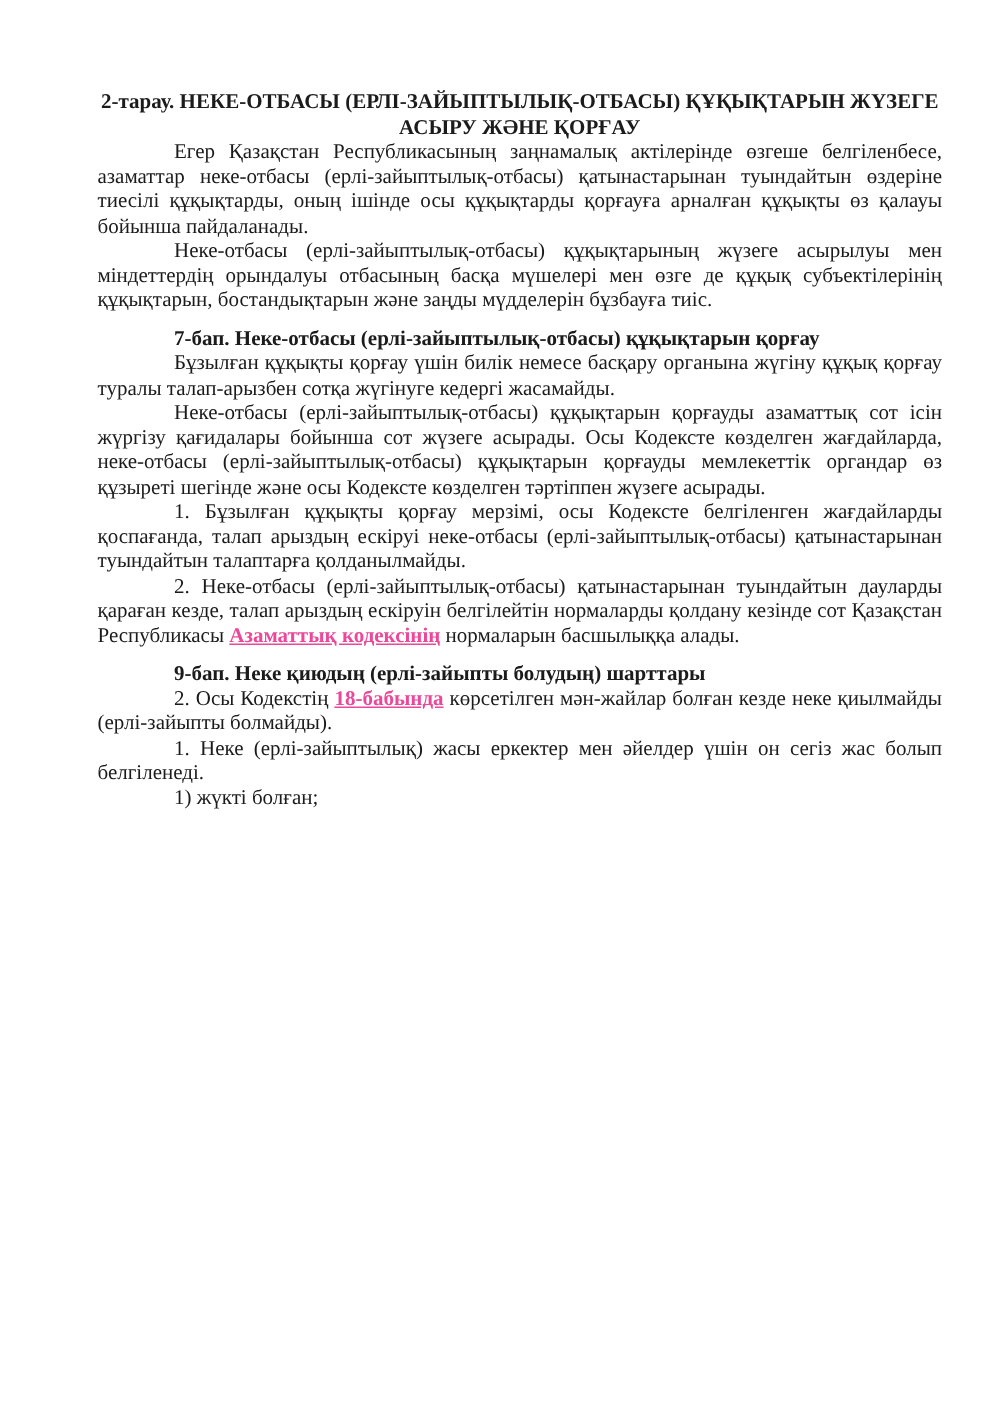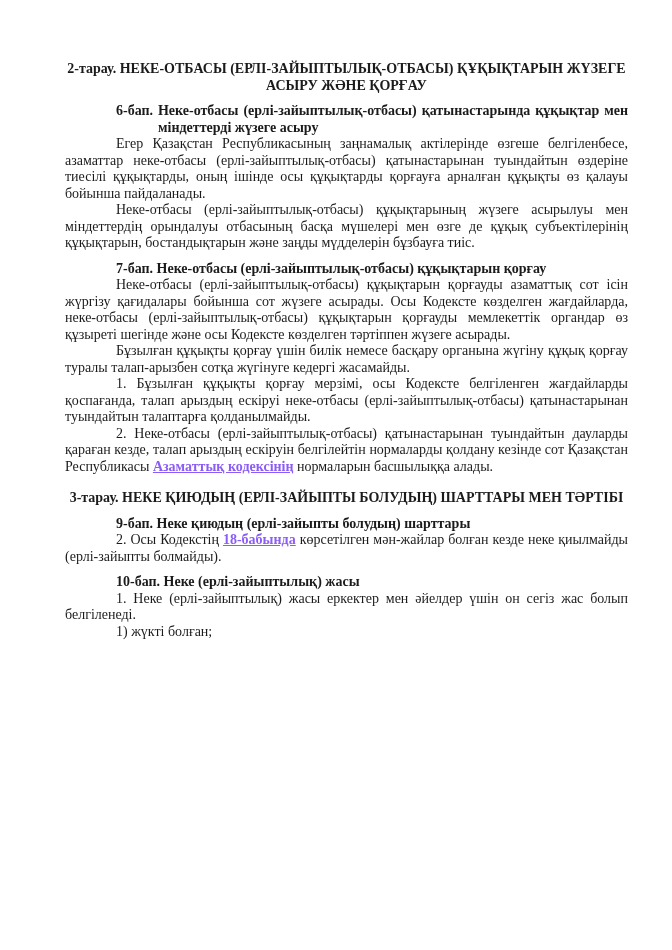--- a/index.html
+++ b/index.html
@@ -38,47 +38,44 @@
     text-align: justify;
     padding-left: 93px;
     text-indent: -42px;
   }
   .para {
     margin: 0;
     text-align: justify;
     text-indent: 51px;
   }
   .doc-link {
-    color: #8b5cf6;
+    color: #ec4899;
     font-weight: bold;
     text-decoration: underline;
     cursor: pointer;
   }
 </style>
 </head>
 <body>
 
 <div class="page">
 
   <p class="center-title">2-тарау. НЕКЕ-ОТБАСЫ (ЕРЛІ-ЗАЙЫПТЫЛЫҚ-ОТБАСЫ) ҚҰҚЫҚТАРЫН ЖҮЗЕГЕ АСЫРУ ЖӘНЕ ҚОРҒАУ</p>
 
-  <p class="article-heading">6-бап. Неке-отбасы (ерлі-зайыптылық-отбасы) қатынастарында құқықтар мен міндеттерді жүзеге асыру</p>
   <p class="para">Егер Қазақстан Республикасының заңнамалық актілерінде өзгеше белгіленбесе, азаматтар неке-отбасы (ерлі-зайыптылық-отбасы) қатынастарынан туындайтын өздеріне тиесілі құқықтарды, оның ішінде осы құқықтарды қорғауға арналған құқықты өз қалауы бойынша пайдаланады.</p>
   <p class="para">Неке-отбасы (ерлі-зайыптылық-отбасы) құқықтарының жүзеге асырылуы мен міндеттердің орындалуы отбасының басқа мүшелері мен өзге де құқық субъектілерінің құқықтарын, бостандықтарын және заңды мүдделерін бұзбауға тиіс.</p>
 
   <p class="article-heading">7-бап. Неке-отбасы (ерлі-зайыптылық-отбасы) құқықтарын қорғау</p>
+  <p class="para">Бұзылған құқықты қорғау үшін билік немесе басқару органына жүгіну құқық қорғау туралы талап-арызбен сотқа жүгінуге кедергі жасамайды.</p>
   <p class="para">Неке-отбасы (ерлі-зайыптылық-отбасы) құқықтарын қорғауды азаматтық сот ісін жүргізу қағидалары бойынша сот жүзеге асырады. Осы Кодексте көзделген жағдайларда, неке-отбасы (ерлі-зайыптылық-отбасы) құқықтарын қорғауды мемлекеттік органдар өз құзыреті шегінде және осы Кодексте көзделген тәртіппен жүзеге асырады.</p>
-  <p class="para">Бұзылған құқықты қорғау үшін билік немесе басқару органына жүгіну құқық қорғау туралы талап-арызбен сотқа жүгінуге кедергі жасамайды.</p>
 
   <p class="para">1. Бұзылған құқықты қорғау мерзімі, осы Кодексте белгіленген жағдайларды қоспағанда, талап арыздың ескіруі неке-отбасы (ерлі-зайыптылық-отбасы) қатынастарынан туындайтын талаптарға қолданылмайды.</p>
   <p class="para"><span>2. Неке-отбасы (ерлі-зайыптылық-отбасы) қатынастарынан туындайтын дауларды қараған кезде, талап арыздың ескіруін белгілейтін нормаларды қолдану кезінде сот Қазақстан Республикасы </span><a href="#" class="doc-link">Азаматтық кодексінің</a><span> нормаларын басшылыққа алады.</span></p>
 
 
-  <p class="center-title chapter-title-gap">3-тарау. НЕКЕ ҚИЮДЫҢ (ЕРЛІ-ЗАЙЫПТЫ БОЛУДЫҢ) ШАРТТАРЫ МЕН ТӘРТІБІ</p>
 
   <p class="article-heading">9-бап. Неке қиюдың (ерлі-зайыпты болудың) шарттары</p>
   <p class="para"><span>2. Осы Кодекстің </span><a href="#" class="doc-link">18-бабында</a><span> көрсетілген мән-жайлар болған кезде неке қиылмайды (ерлі-зайыпты болмайды).</span></p>
 
-  <p class="article-heading">10-бап. Неке (ерлі-зайыптылық) жасы</p>
   <p class="para">1. Неке (ерлі-зайыптылық) жасы еркектер мен әйелдер үшін он сегіз жас болып белгіленеді.</p>
   <p class="para">1) жүкті болған;</p>
 
 </div>
 
 </body></html>

